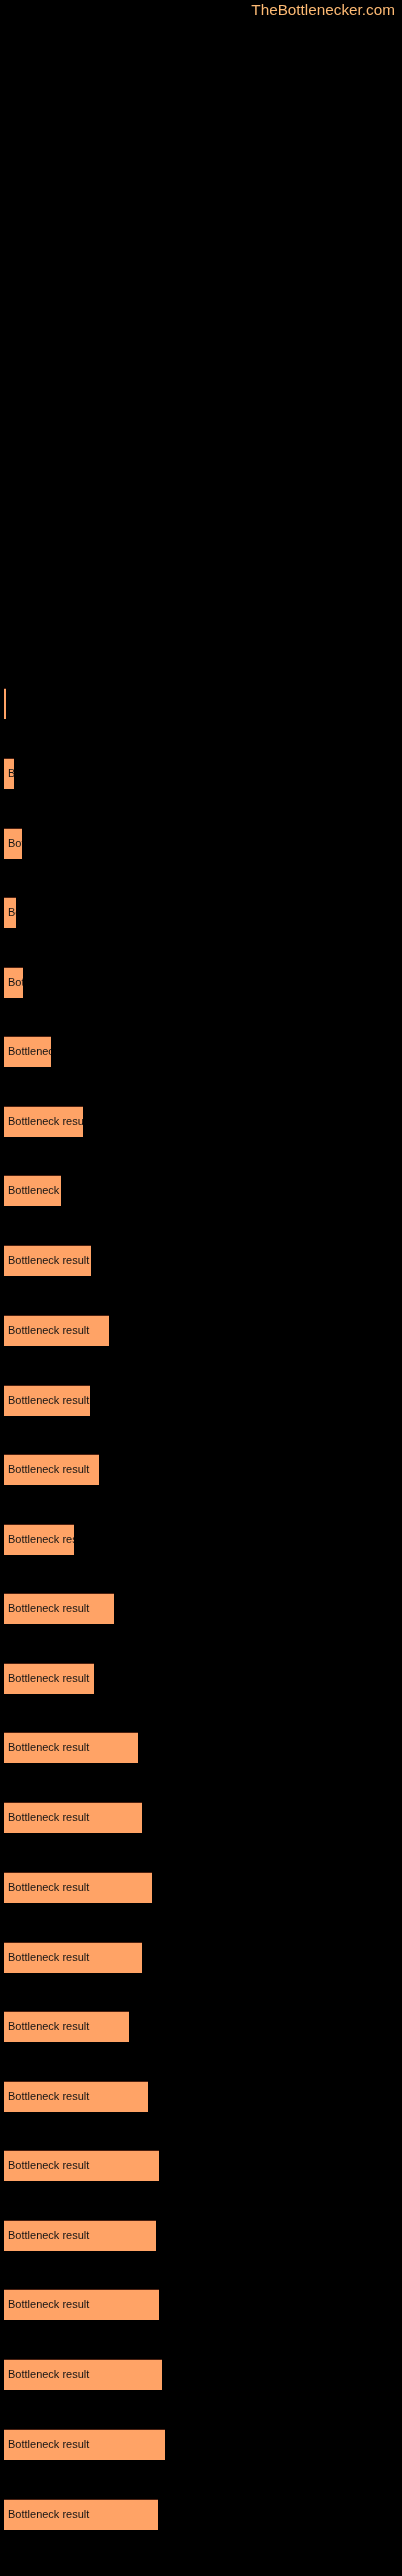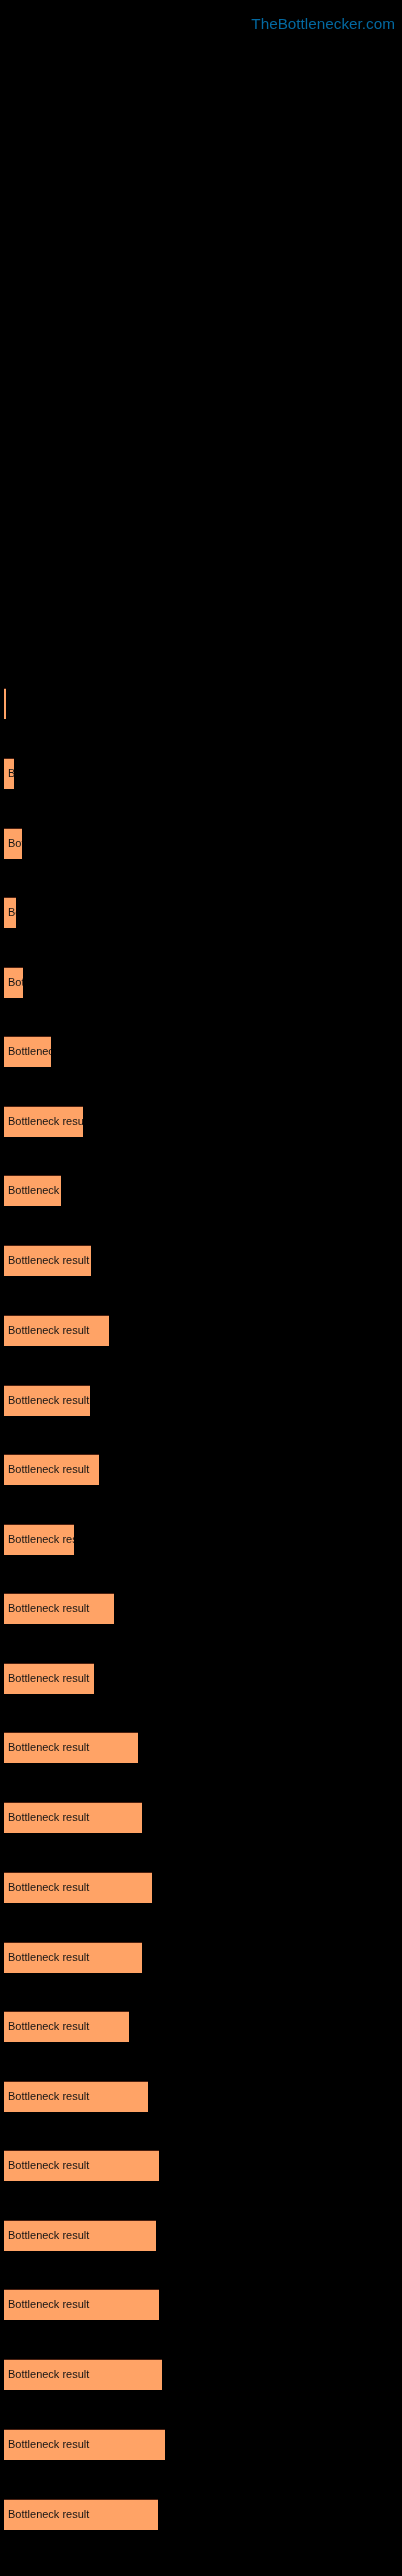--- a/index.html
+++ b/index.html
@@ -14,23 +14,23 @@
   #canvas {
     position: relative;
     width: 403px;
     height: 2576px;
     background: #000000;
     overflow: hidden;
   }
   
   #site-title {
     position: absolute;
-    top: 14px;
+    top: 0;
     right: 8px;
-    color: #0369a1;
+    color: #fdba74;
     font-size: 15.3px;
     line-height: 19.3px;
     letter-spacing: 0px;
     white-space: nowrap;
     font-family: "Liberation Sans", sans-serif;
   }
   
   #plot-area {
     position: absolute;
     left: 0;

